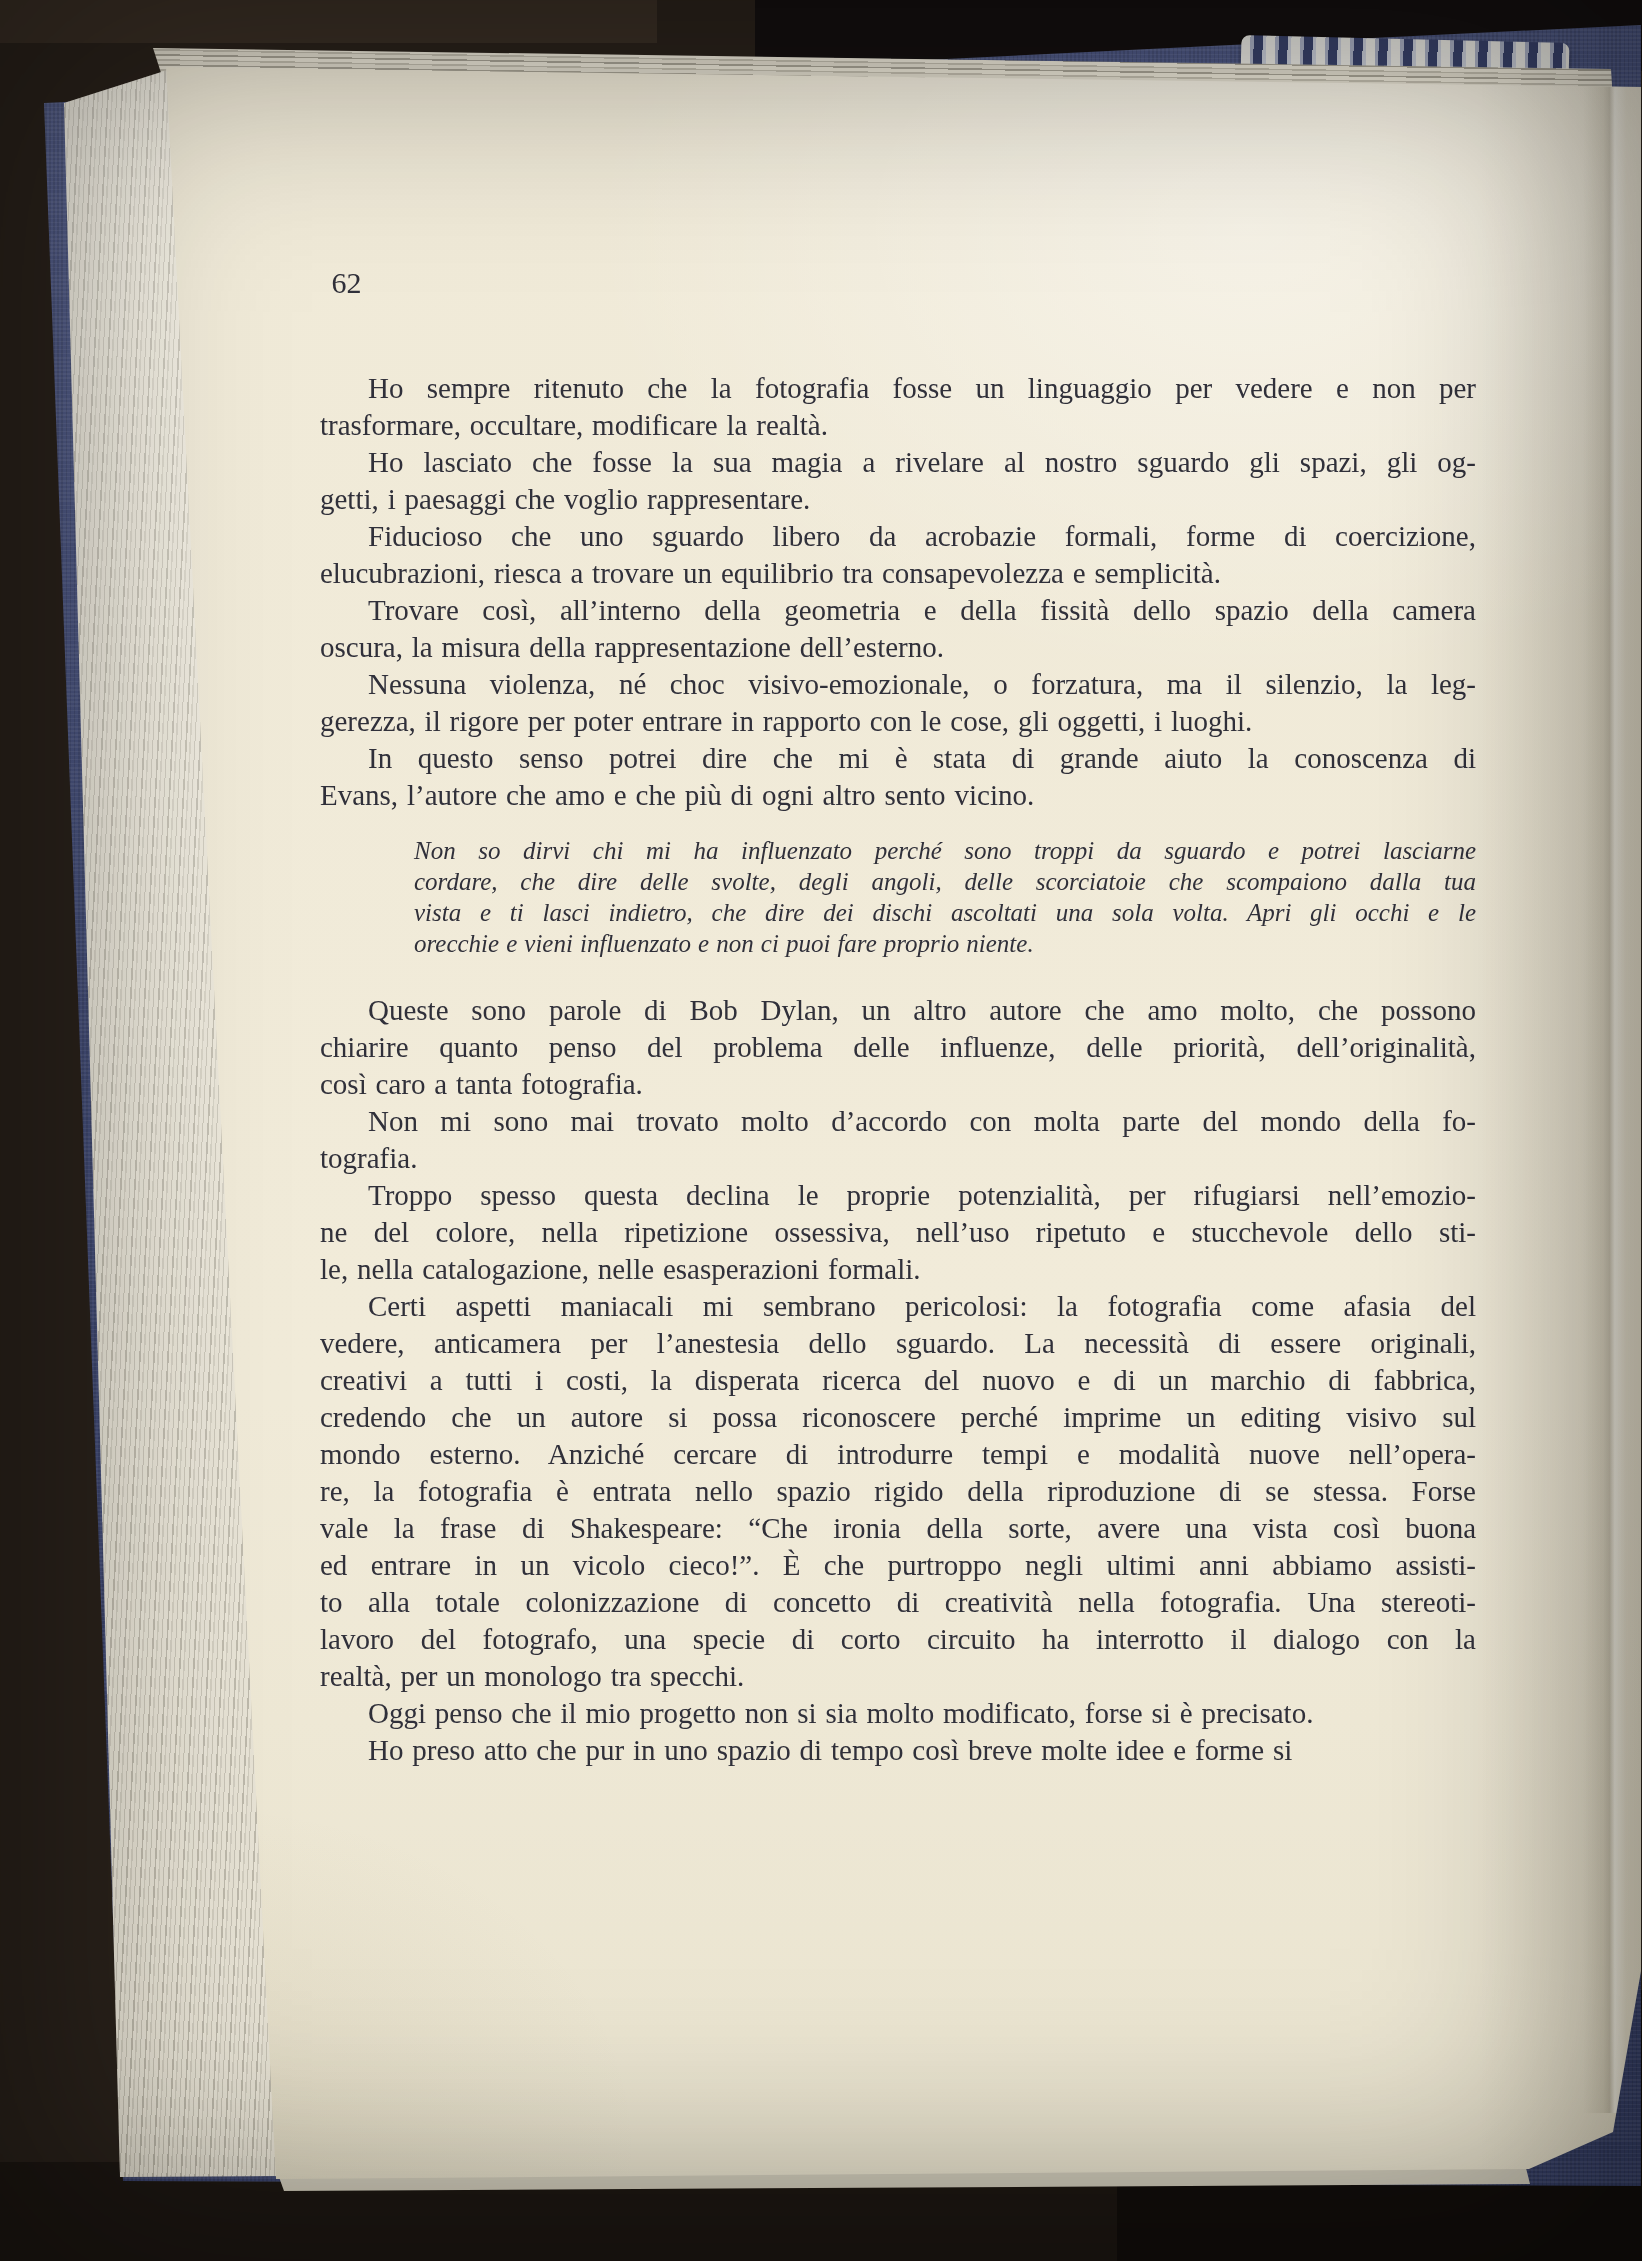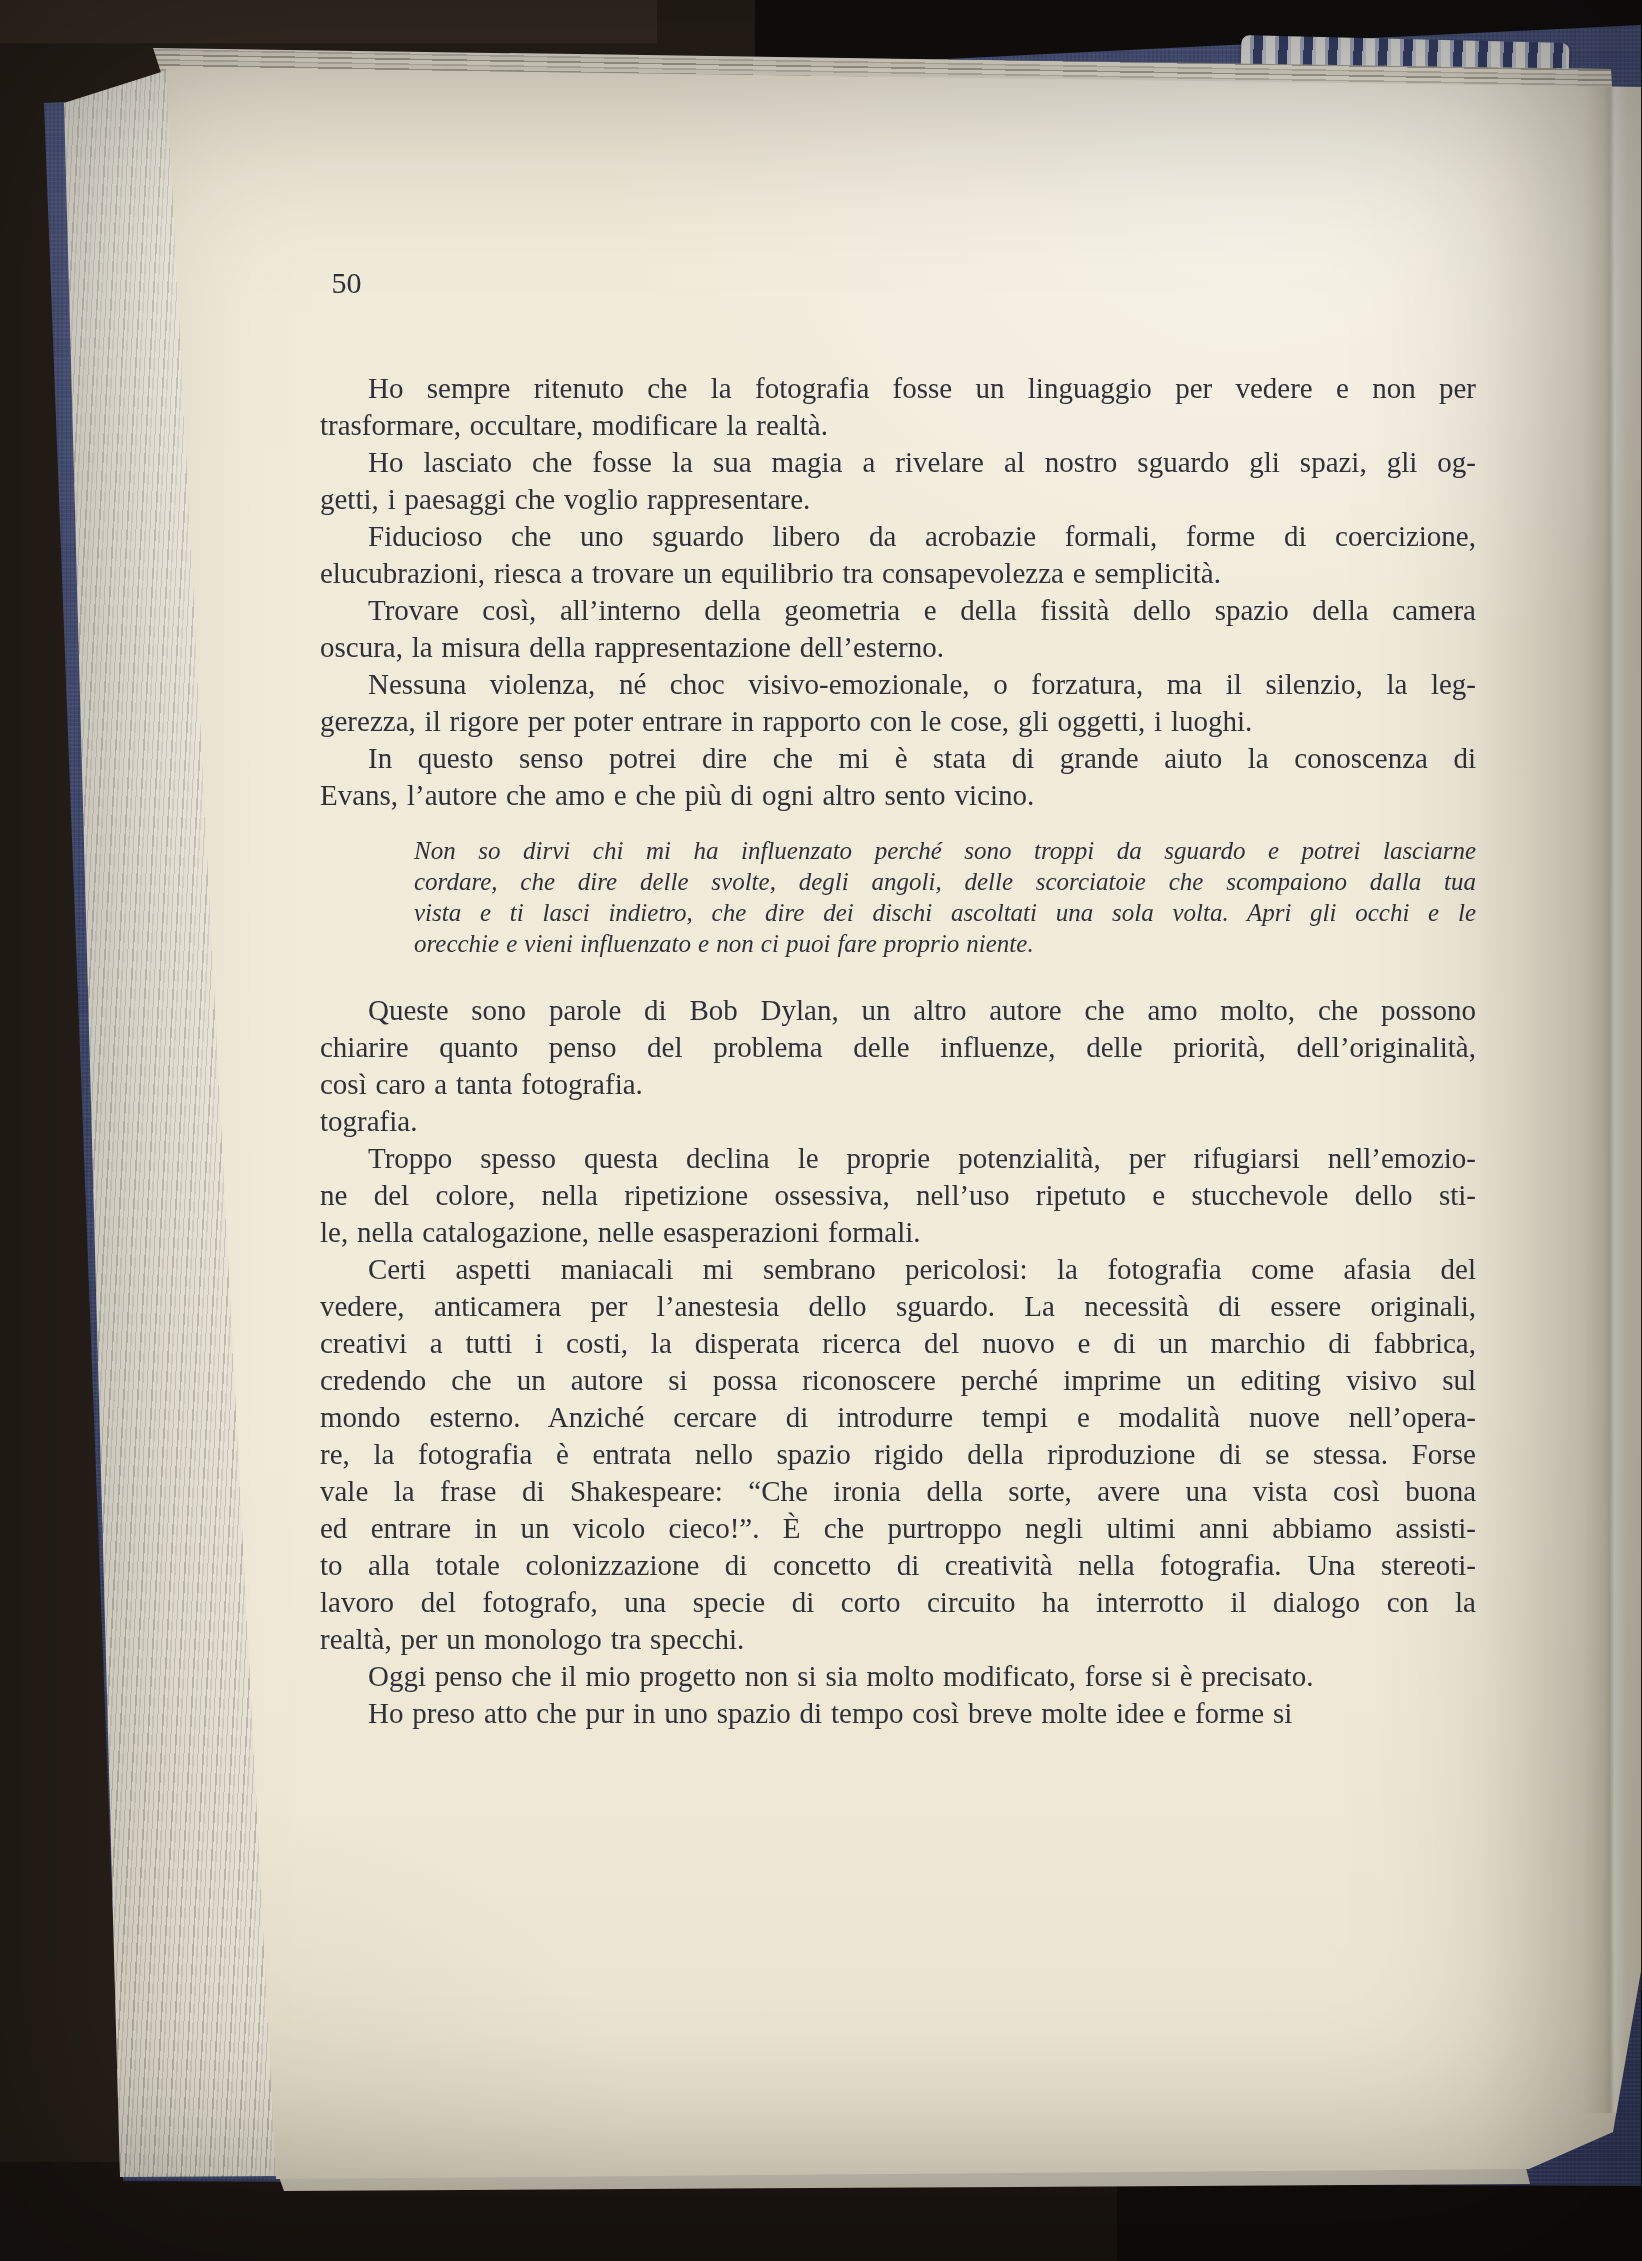--- a/index.html
+++ b/index.html
@@ -94,21 +94,21 @@
 
   <div class="cover"></div>
   <div class="headband"></div>
   <div class="top-edges"></div>
   <div class="left-edges"></div>
   <div class="bottom-edge"></div>
 
   <div class="page">
     <div class="page-crease"></div>
     <div class="text-column">
-      <div class="pagenum">50</div>
+      <div class="pagenum">62</div>
       <div class="paras">
           <div class="para body indent">
             <div class="line first">Ho sempre ritenuto che la fotografia fosse un linguaggio per vedere e non per</div>
             <div class="line last">trasformare, occultare, modificare la realtà.</div>
           </div>
           <div class="para body indent">
             <div class="line first">Ho lasciato che fosse la sua magia a rivelare al nostro sguardo gli spazi, gli og-</div>
             <div class="line last">getti, i paesaggi che voglio rappresentare.</div>
           </div>
           <div class="para body indent">
@@ -132,20 +132,21 @@
             <div class="line">cordare, che dire delle svolte, degli angoli, delle scorciatoie che scompaiono dalla tua</div>
             <div class="line">vista e ti lasci indietro, che dire dei dischi ascoltati una sola volta. Apri gli occhi e le</div>
             <div class="line last">orecchie e vieni influenzato e non ci puoi fare proprio niente.</div>
           </div>
           <div class="para body indent">
             <div class="line first">Queste sono parole di Bob Dylan, un altro autore che amo molto, che possono</div>
             <div class="line">chiarire quanto penso del problema delle influenze, delle priorità, dell’originalità,</div>
             <div class="line last">così caro a tanta fotografia.</div>
           </div>
           <div class="para body indent">
+            <div class="line first">Non mi sono mai trovato molto d’accordo con molta parte del mondo della fo-</div>
             <div class="line last">tografia.</div>
           </div>
           <div class="para body indent">
             <div class="line first">Troppo spesso questa declina le proprie potenzialità, per rifugiarsi nell’emozio-</div>
             <div class="line">ne del colore, nella ripetizione ossessiva, nell’uso ripetuto e stucchevole dello sti-</div>
             <div class="line last">le, nella catalogazione, nelle esasperazioni formali.</div>
           </div>
           <div class="para body indent">
             <div class="line first">Certi aspetti maniacali mi sembrano pericolosi: la fotografia come afasia del</div>
             <div class="line">vedere, anticamera per l’anestesia dello sguardo. La necessità di essere originali,</div>

